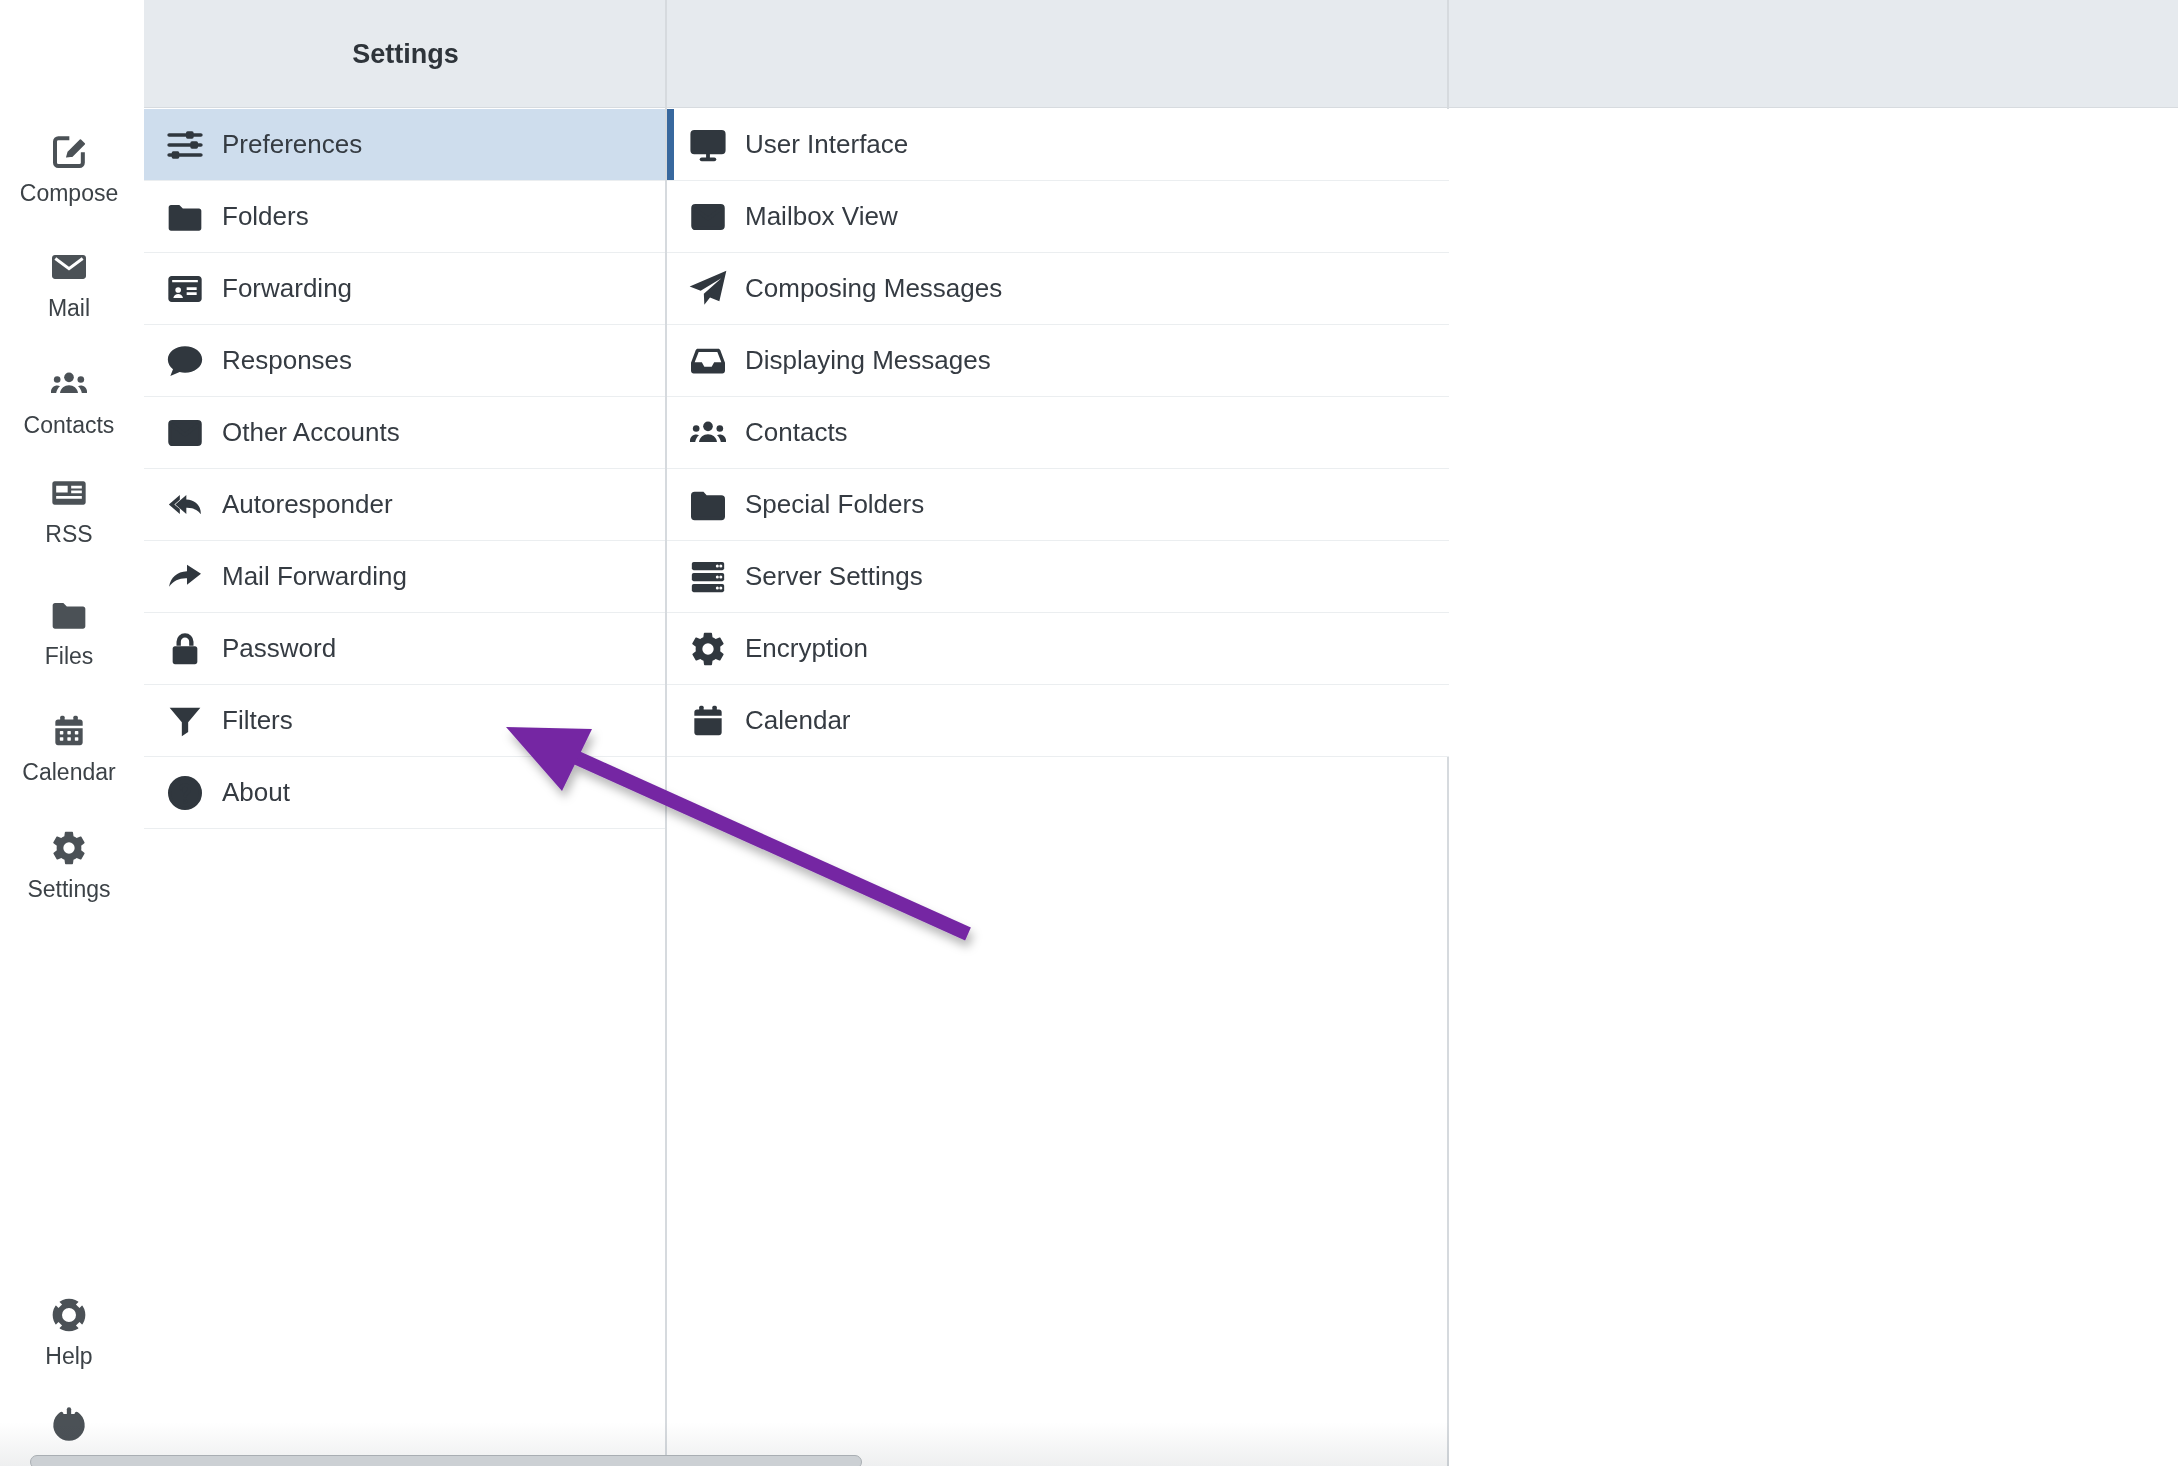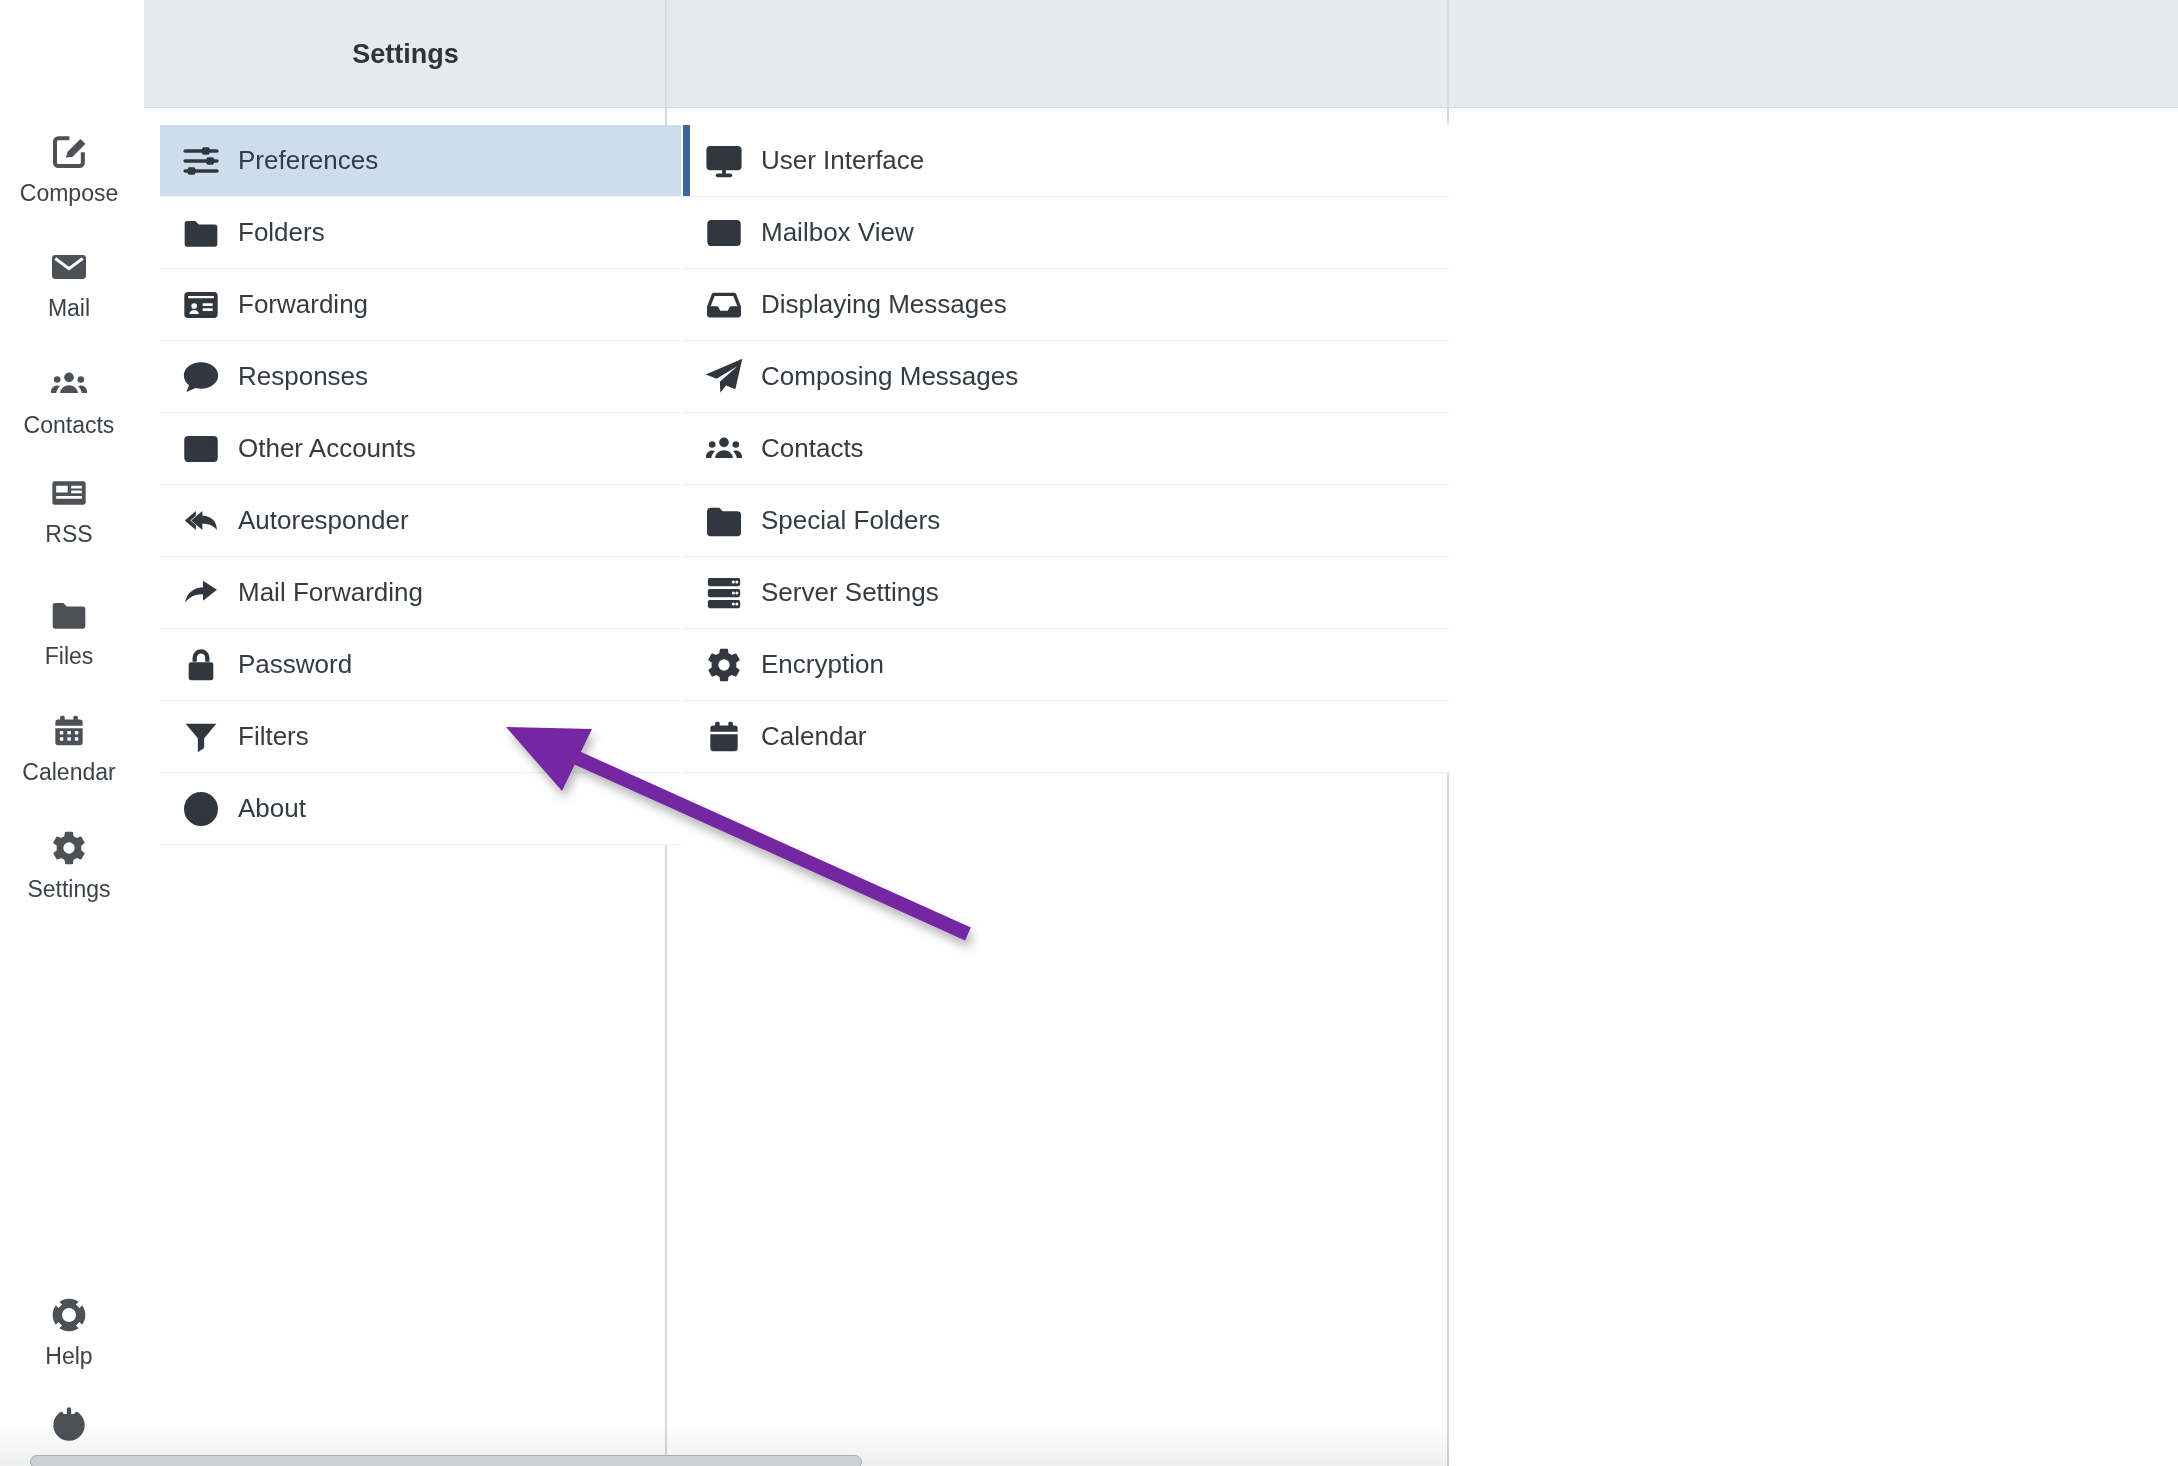--- a/index.html
+++ b/index.html
@@ -18,21 +18,21 @@
   .settings-title{
     position:absolute;left:144px;top:0;width:523px;height:108px;
     line-height:108px;text-align:center;
     font-size:27px;font-weight:bold;color:#2e343a;
   }
   .vline{position:absolute;top:0;bottom:0;width:2px;background:#d6dade;}
   .vline.v1{left:665px;}
   .vline.v2{left:1447px;}
 
   
-  .list{list-style:none;margin:16px;padding:0;position:absolute;top:109px;}
+  .list{list-style:none;margin:0;padding:0;position:absolute;top:109px;}
   .list.col1{left:144px;width:521px;}
   .list.col2{left:667px;width:912px;}
   .row{
     height:72px;box-sizing:border-box;display:flex;align-items:center;
     padding:0 14px 0 20px;border-bottom:1px solid #ebeef0;
     font-size:26px;color:#353b42;background:#fff;cursor:pointer;white-space:nowrap;
   }
   .row.selected{background:var(--sel-bg,#cedded);}
   .row.focused{box-shadow:inset 7px 0 0 var(--focus,#38689e);}
   .icon{
@@ -294,32 +294,32 @@
         <svg viewBox="0 0 24 24" fill="none" stroke="currentColor" stroke-width="2.1">
           <rect x="3" y="5.2" width="18" height="13.6" rx="1.4"></rect>
           <path d="M4.2 7.2 12 13l7.8-5.8"></path>
         </svg>
       </span>
       <span class="label">Mailbox View</span>
     </li>
     <li class="row">
       <span class="icon">
         <svg viewBox="0 0 24 24">
+          <path d="M23 1 1 10.5l6.6 2.6L20 5.5 9.5 14.8l.3 6.7 3.4-4.4 5.6 2.2z"></path>
+        </svg>
+      </span>
+      <span class="label">Composing Messages</span>
+    </li>
+    <li class="row">
+      <span class="icon">
+        <svg viewBox="0 0 24 24">
           <path fill-rule="evenodd" d="M5.9 4.6c-.6 0-1.1.4-1.3 1L1.8 13v4.9c0 .9.7 1.6 1.6 1.6h17.2c.9 0 1.6-.7 1.6-1.6V13l-2.8-7.4c-.2-.6-.7-1-1.3-1zM6.4 6.6h11.2l2.4 6.2h-4.3l-1.5 2.7h-4.4l-1.5-2.7H4z"></path>
         </svg>
       </span>
       <span class="label">Displaying Messages</span>
-    </li>
-    <li class="row">
-      <span class="icon">
-        <svg viewBox="0 0 24 24">
-          <path d="M23 1 1 10.5l6.6 2.6L20 5.5 9.5 14.8l.3 6.7 3.4-4.4 5.6 2.2z"></path>
-        </svg>
-      </span>
-      <span class="label">Composing Messages</span>
     </li>
     <li class="row">
       <span class="icon">
         <svg viewBox="0 0 24 24">
           <circle cx="12" cy="8" r="2.9"></circle>
           <path d="M6.6 17.4c.4-2.8 2.7-4.6 5.4-4.6s5 1.8 5.4 4.6z"></path>
           <circle cx="4.9" cy="9.3" r="2"></circle>
           <path d="M1.2 16.2c.3-2 1.9-3.3 3.7-3.3.6 0 1.2.1 1.7.4-1.2 1-2 2.4-2.3 4.1H1.2z"></path>
           <circle cx="19.1" cy="9.3" r="2"></circle>
           <path d="M22.8 16.2c-.3-2-1.9-3.3-3.7-3.3-.6 0-1.2.1-1.7.4 1.2 1 2 2.4 2.3 4.1h3.1z"></path>

